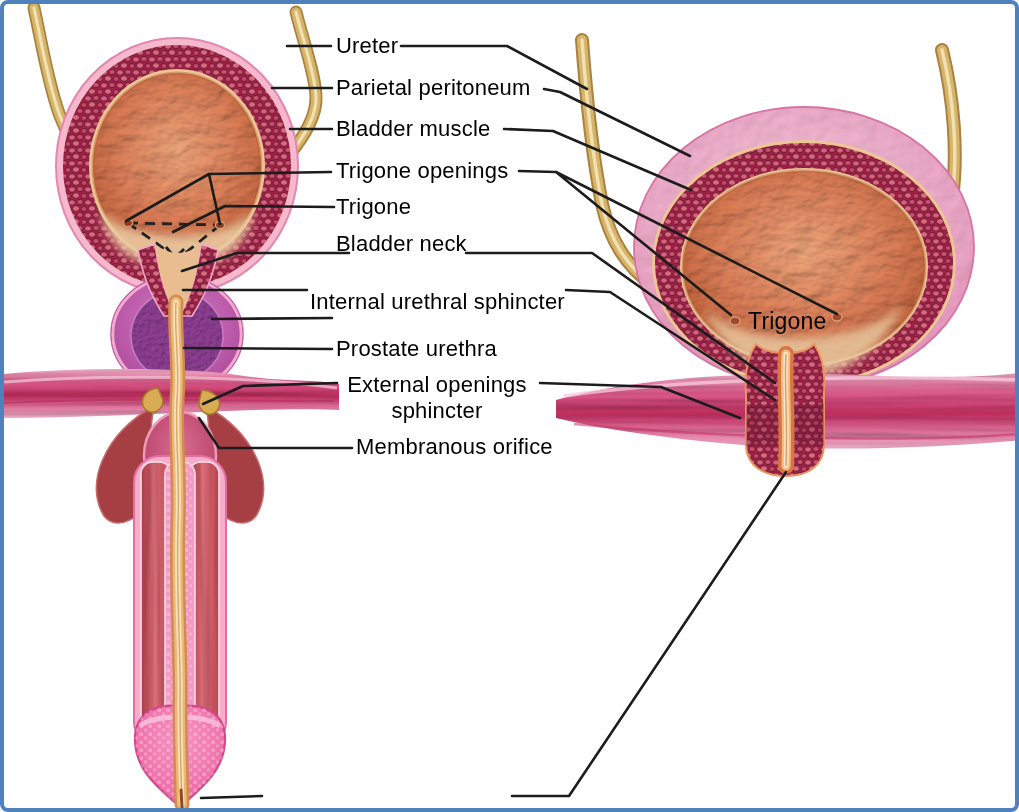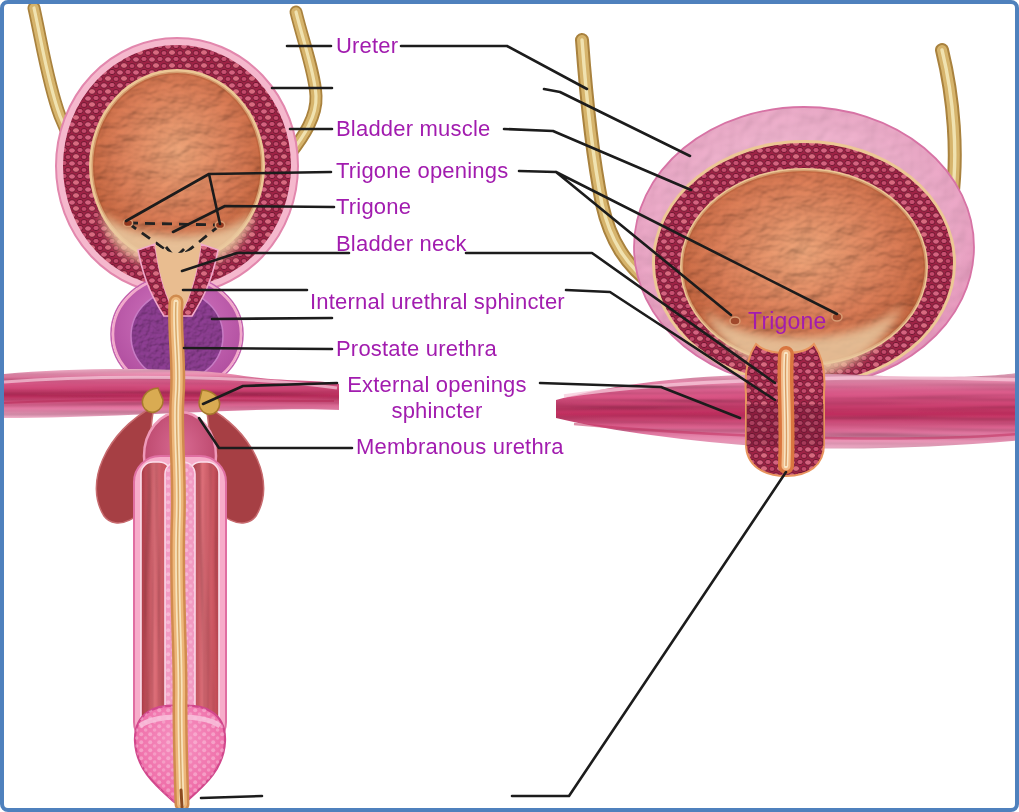--- a/index.html
+++ b/index.html
@@ -4,21 +4,21 @@
 <style>
   html,body{margin:0;padding:0;background:#ffffff;}
   #stage{
     position:relative;width:1019px;height:812px;background:#ffffff;
     border:4px solid #4f81bd;border-radius:8px;box-sizing:border-box;
     overflow:hidden;font-family:"Liberation Sans",sans-serif;
   }
   #art{position:absolute;left:0;top:0;}
   .lbl{
     position:absolute;transform:translateY(-50%);
-    font-size:22px;line-height:1.18;color:#a21caf;white-space:nowrap;
+    font-size:22px;line-height:1.18;color:#000000;white-space:nowrap;
     letter-spacing:0.2px;
   }
   .lbl.center{text-align:center;white-space:normal;}
   .lbl.big{font-size:23px;}
 </style>
 </head>
 <body>
 
 <div id="stage">
 
@@ -260,23 +260,24 @@
     <path d="M303,286 L179,286 M562,286 L606,288 L771,396"></path>
     <path d="M328,314 L208,315"></path>
     <path d="M328,345 L180,344"></path>
     <path d="M333,379 L239,382 L199,400 M536,379 L657,383 L736,414"></path>
     <path d="M348,444 L215,444 L195,414"></path>
     <path d="M258,792 L197,794 M508,792 L565,792 L782,468"></path>
   </g>
 </svg>
 
 <div class="lbl" style="left:332px;top:42px">Ureter</div>
+<div class="lbl" style="left:332px;top:84px">Parietal peritoneum</div>
 <div class="lbl" style="left:332px;top:125px">Bladder muscle</div>
 <div class="lbl" style="left:332px;top:167px">Trigone openings</div>
 <div class="lbl" style="left:332px;top:203px">Trigone</div>
 <div class="lbl" style="left:332px;top:240px">Bladder neck</div>
 <div class="lbl" style="left:306px;top:298px">Internal urethral sphincter</div>
 <div class="lbl" style="left:332px;top:345px">Prostate urethra</div>
 <div class="lbl center" style="left:338px;top:394px;width:190px">External openings sphincter</div>
-<div class="lbl" style="left:352px;top:443px">Membranous urethra</div>
+<div class="lbl" style="left:352px;top:443px">Membranous orifice</div>
 <div class="lbl big" style="left:744px;top:318px">Trigone</div>
 
 </div>
 
 </body></html>

